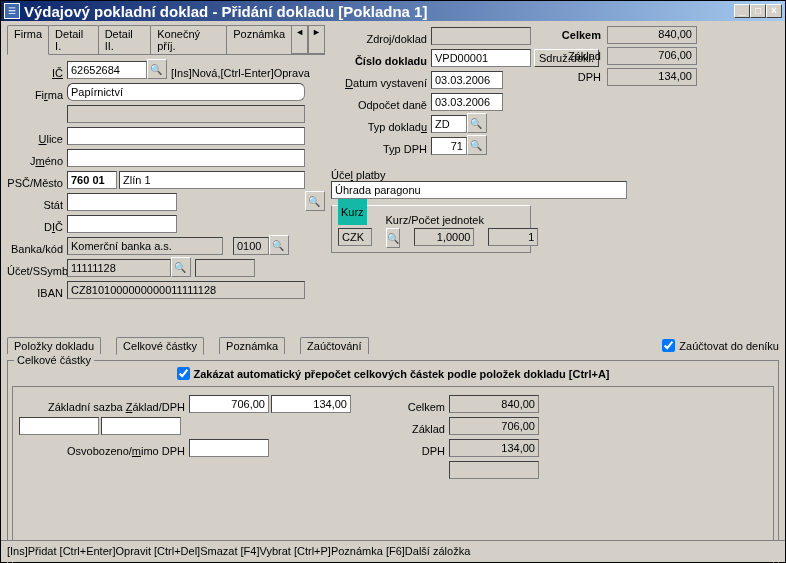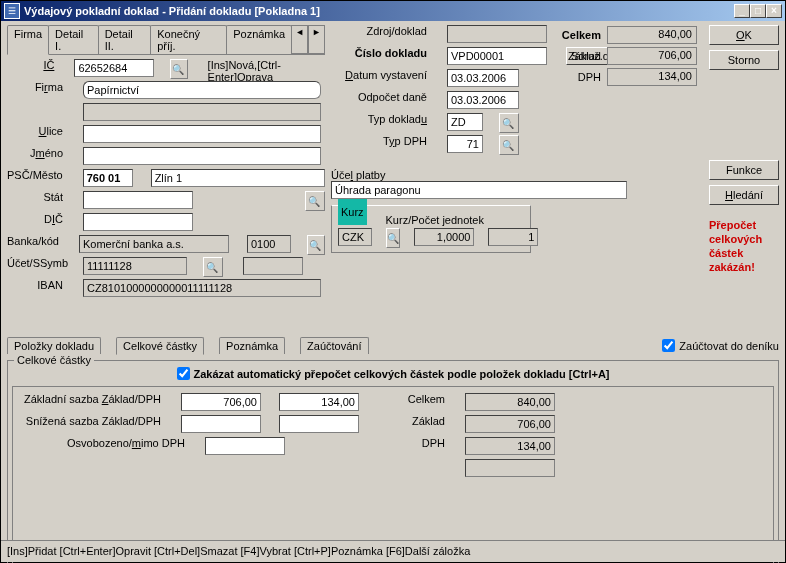--- a/index.html
+++ b/index.html
@@ -1,30 +1,30 @@
 <!DOCTYPE html>
 <html><head>
 <meta charset="utf-8">
 <style>
 * { box-sizing: border-box; margin: 0; padding: 0; }
 body { font-family: "MS Sans Serif", Tahoma, Arial, sans-serif; font-size: 11px; background: #d4d0c8; }
 .window { width: 786px; height: 563px; border: 1px solid #000; background: #d4d0c8; position: relative; }
 .titlebar { height: 20px; background: linear-gradient(to right, #0a246a, #a6caf0); color: #fff; display: flex; align-items: center; padding: 0 3px; }
 .titlebar-icon { width: 16px; height: 16px; background: #4169b0; border: 1px solid #fff; margin-right: 4px; display:flex;align-items:center;justify-content:center;font-size:9px;}
-.titlebar-text { flex: 1; font-weight: bold; font-size: 11px; }
+.titlebar-text { flex: 1; font-weight: bold; font-size: 15px; }
 .titlebar-buttons { display: flex; gap: 0; }
 .tb-btn { width: 16px; height: 14px; background: #d4d0c8; border: 1px solid #fff; border-right-color:#404040; border-bottom-color:#404040; font-size: 10px; line-height: 11px; text-align: center; cursor: pointer; font-family:Arial;font-weight:bold;}
 .content { padding: 4px 6px; display: flex; gap: 6px; height: 316px; }
 .left-col { width: 318px; }
 .right-col { flex: 1; position:relative;}
 .tabs { display: flex; border-bottom: 1px solid #808080; margin-bottom: 4px; }
 .tab { padding: 2px 6px; border: 1px solid #808080; border-bottom: none; background: #d4d0c8; cursor: pointer; border-top-left-radius:2px; border-top-right-radius:2px; margin-right:-1px; position:relative; font-size:11px;}
 .tab.active { background: #d4d0c8; z-index: 2; border-bottom:1px solid #d4d0c8; margin-bottom:-1px;}
 .tab-scroll { padding: 0 3px; border: 1px solid #808080; background: #d4d0c8; cursor: pointer; font-size:9px; line-height:13px;}
-.form-row { display: flex; align-items: flex-start; margin-bottom: 2px; height: 20px; gap: 16px; }
+.form-row { display: flex; align-items: flex-end; margin-bottom: 2px; height: 20px; }
 .form-label { text-align: right; padding-right: 4px; font-size: 11px; }
 .form-label u { text-decoration: underline; }
 .input { border: 1px solid #808080; border-top-color:#404040; border-left-color:#404040; background: #fff; height: 18px; padding: 1px 3px; font-size: 11px; }
 .input.dark { background: #d4d0c8; }
 .input.right { text-align: right; }
 .icon-btn { width: 20px; height: 20px; border: 1px solid #fff; border-right-color:#808080; border-bottom-color:#808080; background: #d4d0c8; cursor: pointer; display:inline-flex;align-items:center;justify-content:center;font-size:10px;}
 .btn { border: 1px solid #fff; border-right-color:#404040; border-bottom-color:#404040; background: #d4d0c8; padding: 3px 8px; cursor: pointer; font-size: 11px; min-width:62px; text-align:center;}
 .side-btns { position: absolute; right: 0; top: 0; width: 70px; display:flex; flex-direction:column; gap:5px;}
 .red-text { color: #c00; font-weight: bold; font-size: 11px; margin-top:8px; line-height:14px;}
 .totals-block { position:absolute; right:82px; top:0; width:220px;}
@@ -102,44 +102,36 @@
         <div style="flex:1"></div>
         <div class="icon-btn">🔍</div>
       </div>
       <div class="form-row">
         <div class="form-label" style="width:60px">D<u>I</u>Č</div>
         <input class="input" style="width: 110px;">
       </div>
       <div class="form-row">
         <div class="form-label" style="width:60px">Banka/kód</div>
         <input class="input dark" style="width: 156px;" value="Komerční banka a.s.">
-        <input class="input dark" style="width: 44px; margin-left: 2px;" value="0100">
+        <input class="input dark" style="width: 36px; margin-left: 10px;" value="0100">
         <div class="icon-btn">🔍</div>
       </div>
       <div class="form-row">
         <div class="form-label" style="width:60px">Účet/SSymb</div>
         <input class="input dark" style="width: 104px;" value="11111128">
         <div class="icon-btn">🔍</div>
         <input class="input dark" style="width: 60px; margin-left: 4px;">
       </div>
       <div class="form-row">
         <div class="form-label" style="width:60px">IBAN</div>
         <input class="input dark" style="width: 238px;" value="CZ8101000000000011111128">
       </div>
     </div>
 
     <div class="right-col">
-      <div class="side-btns">
-        <div class="btn"><u>O</u>K</div>
-        <div class="btn">Storno</div>
-        <div style="height:80px"></div>
-        <div class="btn">Funkce</div>
-        <div class="btn"><u>H</u>ledání</div>
-        <div class="red-text">Přepočet celkových částek zakázán!</div>
-      </div>
 
       <div style="width:300px">
         <div class="form-row">
           <div class="form-label" style="width:100px">Zdroj/doklad</div>
           <input class="input dark" style="width: 100px;">
         </div>
         <div class="form-row">
           <div class="form-label" style="width:100px;font-weight:bold">Číslo dokladu</div>
           <input class="input" style="width: 100px;" value="VPD00001">
           <div class="btn" style="min-width:0;padding:2px 4px;margin-left:3px">Sdruž.dokl.</div>
@@ -222,21 +214,20 @@
           </label>
       </div>
       <div class="sub-panel">
         <div style="width:340px">
           <div class="form-row">
             <div class="form-label" style="width:170px">Základní sazba <u>Z</u>áklad/DPH</div>
             <input class="input right" style="width: 80px;" value="706,00">
             <input class="input right" style="width: 80px; margin-left: 2px;" value="134,00">
           </div>
           <div class="form-row">
-            <div class="form-label" style="width:170px">Snížená sazba Základ/DPH</div>
             <input class="input right" style="width: 80px;">
             <input class="input right" style="width: 80px; margin-left: 2px;">
           </div>
           <div class="form-row">
             <div class="form-label" style="width:170px">Osvobozeno/<u>m</u>imo DPH</div>
             <input class="input right" style="width: 80px;">
           </div>
         </div>
         <div style="width:180px">
           <div class="form-row">

